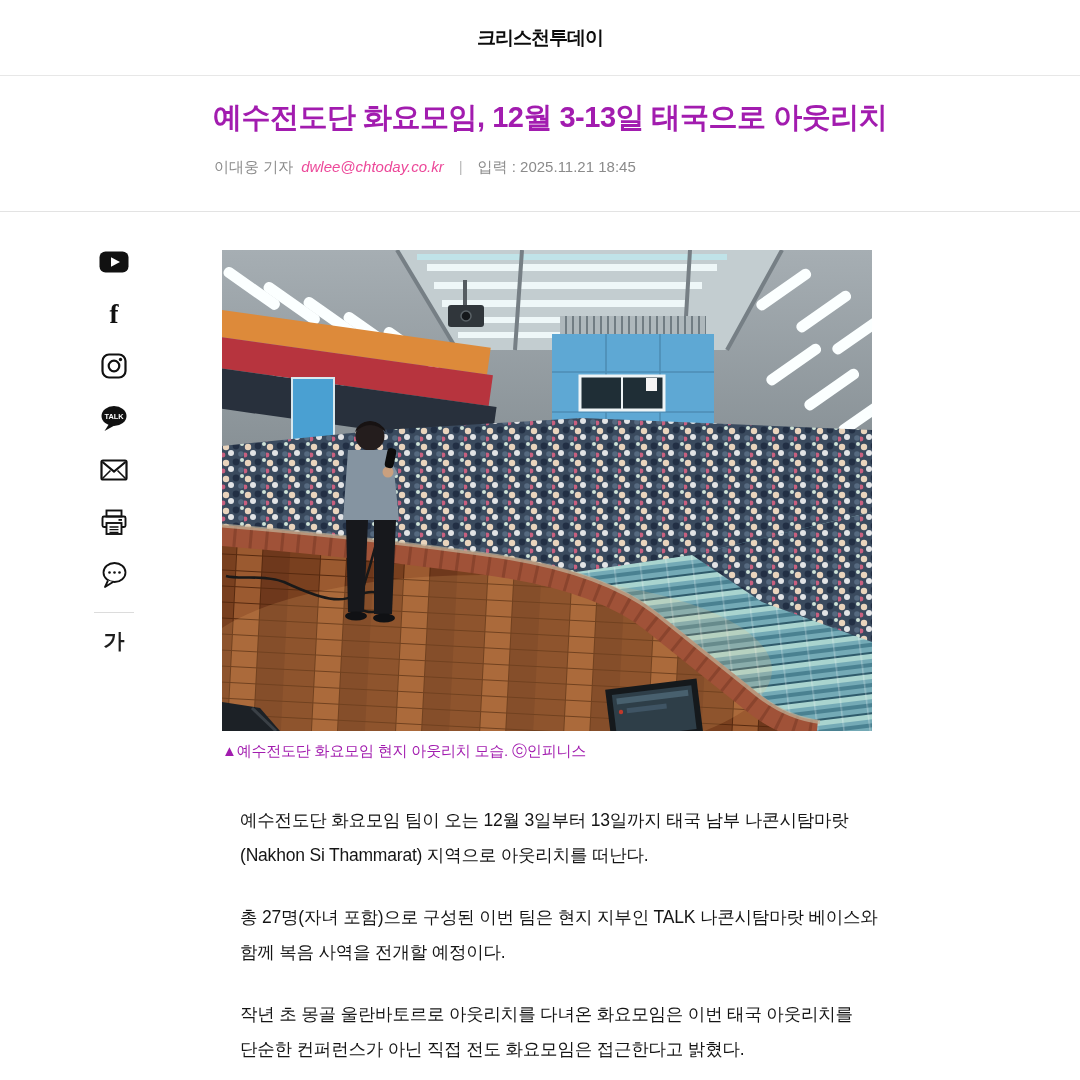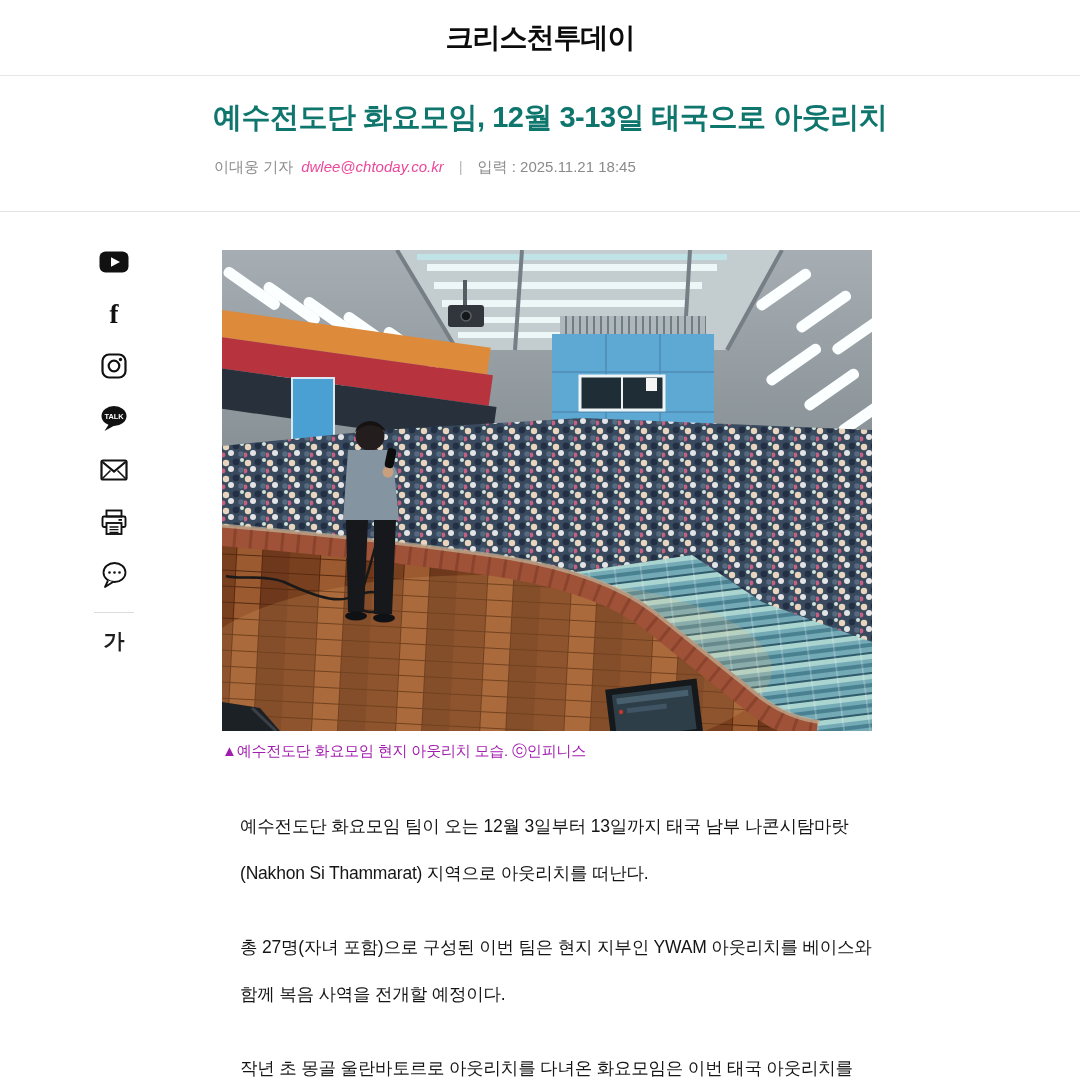--- a/index.html
+++ b/index.html
@@ -2,31 +2,31 @@
 <html><head>
 <meta charset="utf-8">
 <style>
   * { box-sizing: border-box; margin: 0; padding: 0; }
   body { background: #fff; font-family: "Liberation Sans", "DejaVu Sans", sans-serif; }
   .page { position: relative; width: 1080px; height: 1080px; background: #fff; overflow: hidden; }
 
   
   .site-header { position: absolute; left: 0; top: 0; width: 1080px; height: 76px;
     border-bottom: 1px solid #e7e7e7; display: flex; align-items: center; justify-content: center; }
-  .logo { font-size: 28px; font-weight: 800; color: #0c0c0c; letter-spacing: -1px; cursor: pointer; }
+  .logo { font-size: 19px; font-weight: 800; color: #0c0c0c; letter-spacing: -1px; cursor: pointer; }
 
   
   .article-head { position: absolute; left: 0; top: 77px; width: 1080px; height: 135px;
     border-bottom: 1px solid #e3e3e3; }
   .cats { position: absolute; left: 84px; top: 29px; }
   .cat-link { display: block; text-decoration: none; cursor: pointer; }
   .cat-mission { color: #2e7bbd; font-size: 20px; font-weight: 700; margin-bottom: 13px; }
   .cat-campus { color: #111; font-size: 19px; font-weight: 700; }
   .title { position: absolute; left: 213px; top: 21px; width: 820px;
-    font-size: 29px; font-weight: 700; color: #0f766e; letter-spacing: -0.5px; }
+    font-size: 29px; font-weight: 700; color: #a21caf; letter-spacing: -0.5px; }
   .byline { position: absolute; left: 214px; top: 81px; font-size: 15px; color: #8b8b8b; }
   .byline a { color: #ec4899; text-decoration: none; margin-left: 8px; cursor: pointer; font-style: italic; }
   .byline .sep { margin: 0 15px; color: #b9b9b9; }
 
   
   .share { position: absolute; left: 98px; top: 248px; width: 32px;
     display: flex; flex-direction: column; align-items: center; }
   .sicon { width: 30px; height: 28px; margin-bottom: 24px; border: 0; background: transparent;
     display: flex; align-items: center; justify-content: center; cursor: pointer; padding: 0; }
   .fb-glyph { font-size: 27px; font-weight: 800; color: #111; line-height: 1; font-family: "Liberation Serif", serif; }
@@ -35,21 +35,21 @@
     font-family: "Liberation Sans", "DejaVu Sans", sans-serif; }
 
   
   .photo-fig { position: absolute; left: 222px; top: 250px; width: 650px; height: 481px; overflow: hidden; }
   .photo-fig svg { display: block; }
   .caption { position: absolute; left: 222px; top: 742px; width: 650px;
     font-size: 15px; color: #a21caf; letter-spacing: -0.2px; }
 
   
   .body-copy { position: absolute; left: 240px; top: 803px; width: 664px; }
-  .body-copy p { margin: 0 0 27px; font-size: 17.5px; line-height: 47px; color: #151515;
+  .body-copy p { margin: 0 0 27px; font-size: 17.5px; line-height: 35px; color: #151515;
     word-break: keep-all; letter-spacing: -0.2px; }
 </style>
 </head>
 <body>
 
 <div class="page">
 
   <header class="site-header">
     <span class="logo">크리스천투데이</span>
   </header>
@@ -243,17 +243,17 @@
 
       <path d="M0,452 L38,458 L58,481 L0,481 Z" fill="#1c2126"></path>
       <path d="M30,458 L54,481" stroke="#3a4046" stroke-width="3"></path>
     </svg>
   </figure>
 
   <figcaption class="caption">▲예수전도단 화요모임 현지 아웃리치 모습. ⓒ인피니스</figcaption>
 
   <div class="body-copy">
     <p>예수전도단 화요모임 팀이 오는 12월 3일부터 13일까지 태국 남부 나콘시탐마랏(Nakhon Si Thammarat) 지역으로 아웃리치를 떠난다.</p>
-    <p>총 27명(자녀 포함)으로 구성된 이번 팀은 현지 지부인 YWAM 아웃리치를 베이스와 함께 복음 사역을 전개할 예정이다.</p>
+    <p>총 27명(자녀 포함)으로 구성된 이번 팀은 현지 지부인 TALK 나콘시탐마랏 베이스와 함께 복음 사역을 전개할 예정이다.</p>
     <p>작년 초 몽골 울란바토르로 아웃리치를 다녀온 화요모임은 이번 태국 아웃리치를 단순한 컨퍼런스가 아닌 직접 전도 화요모임은 접근한다고 밝혔다.</p>
   </div>
 
 </div>
 
 </body></html>

